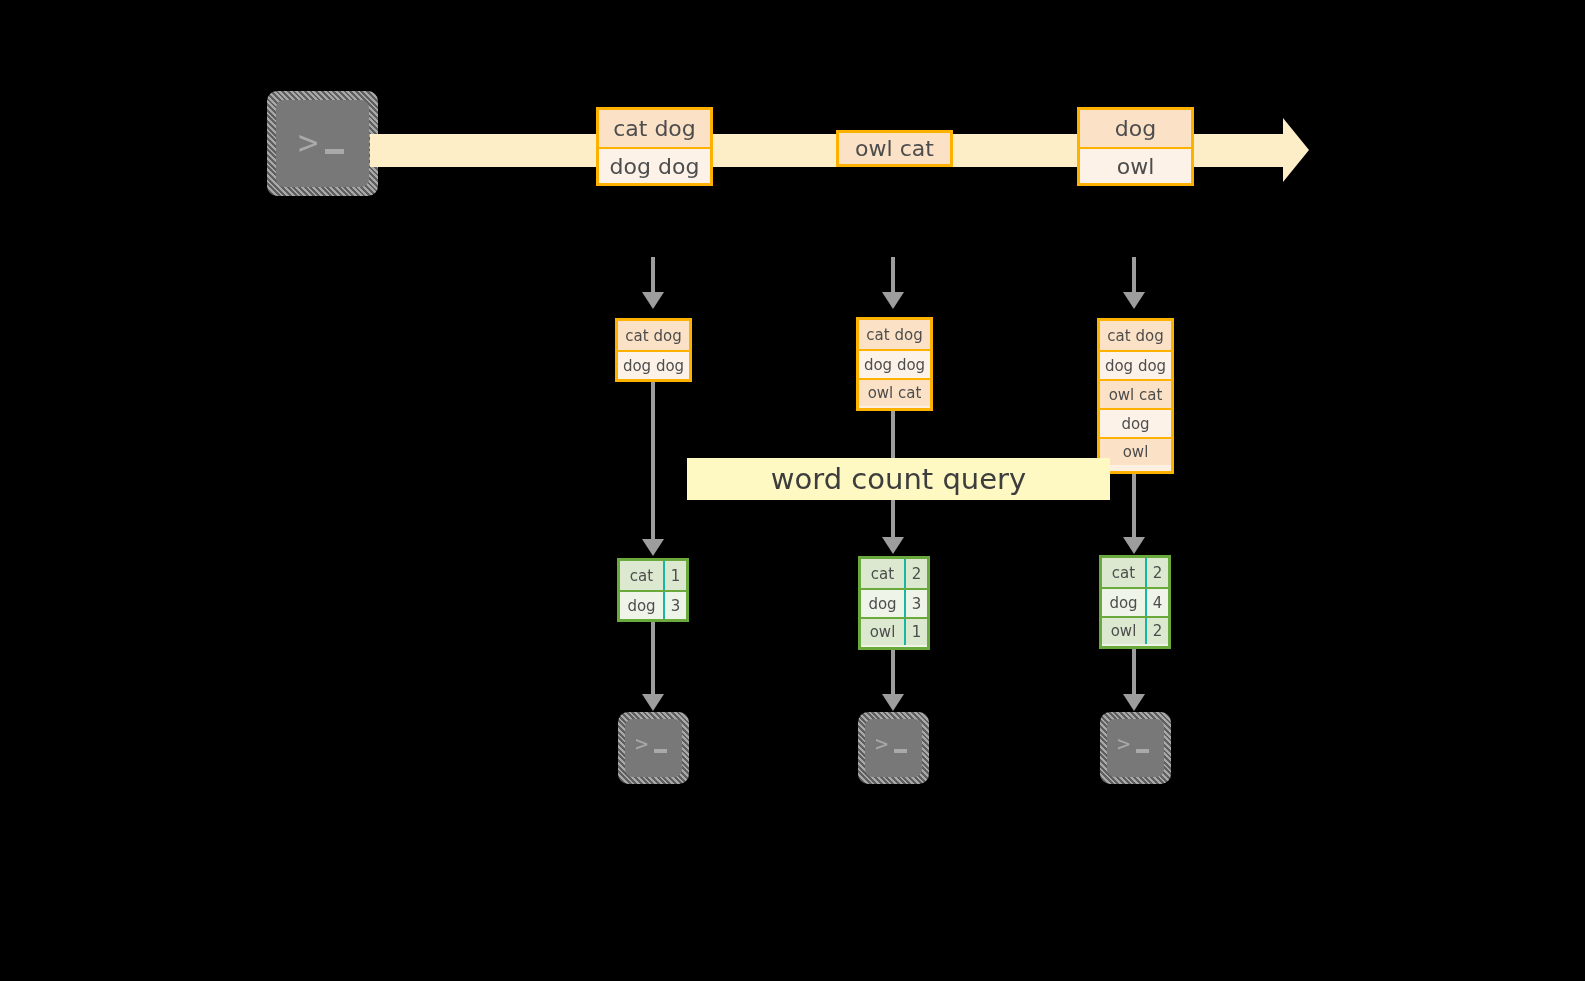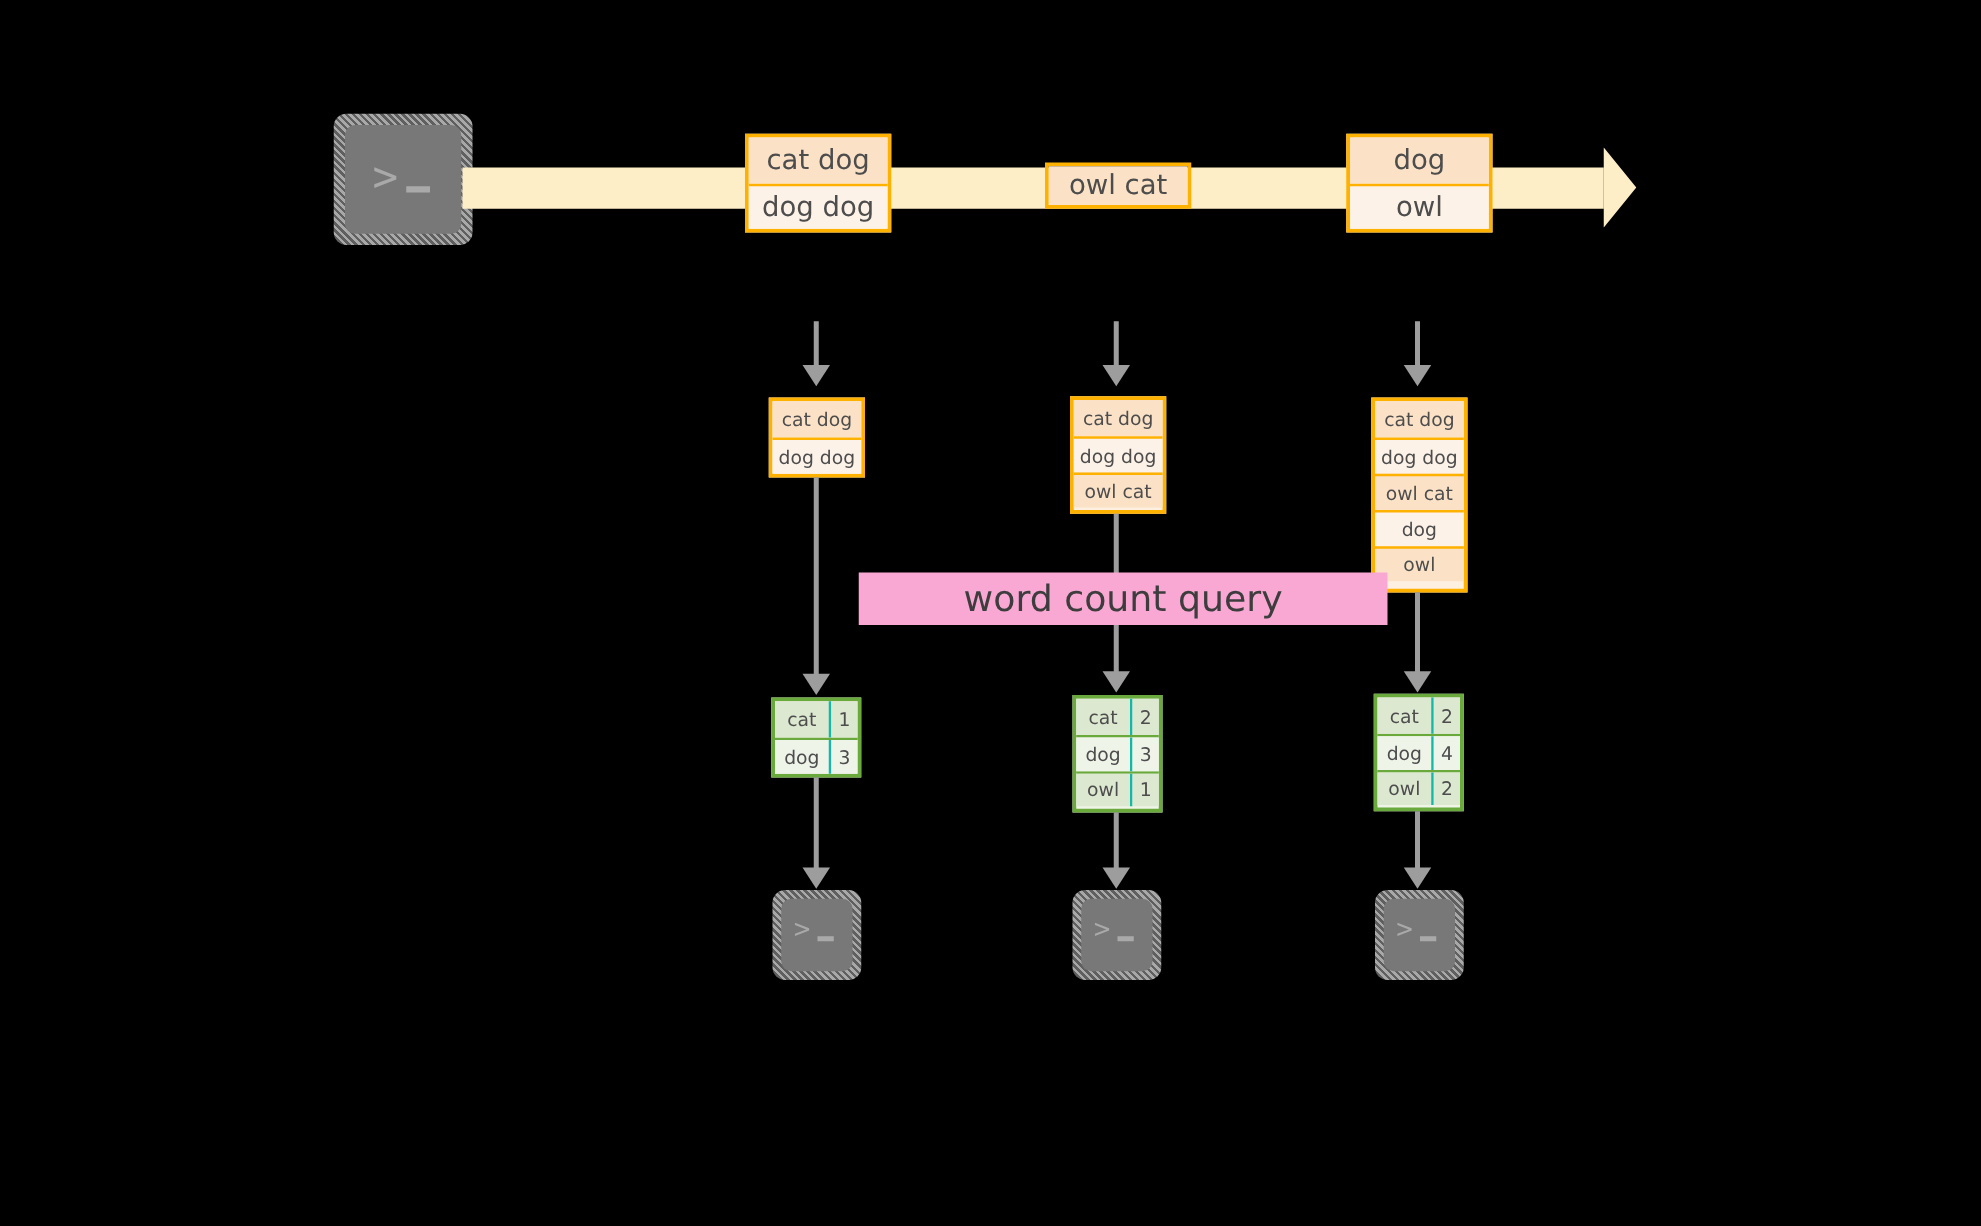--- a/index.html
+++ b/index.html
@@ -114,21 +114,21 @@
     position: absolute;
     width: 0; height: 0;
     border-left: 11px solid transparent;
     border-right: 11px solid transparent;
     border-top: 17px solid #9d9d9d;
   }
 
   
   .banner {
     position: absolute;
-    background: #f9a8d4;
+    background: #fef9c3;
     display: flex;
     align-items: center;
     justify-content: center;
     color: #3d3d3d;
     white-space: nowrap;
     text-align: right;
   }
 </style>
 </head>
 <body>

